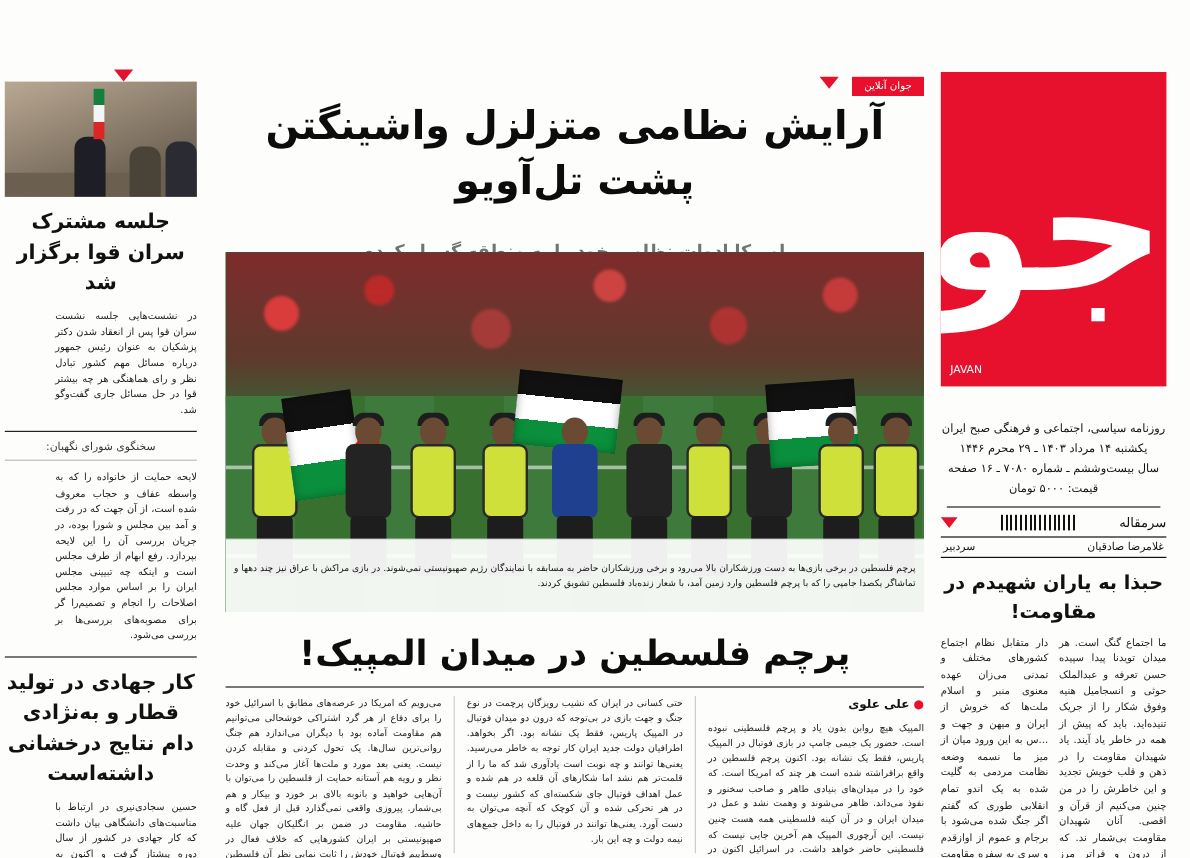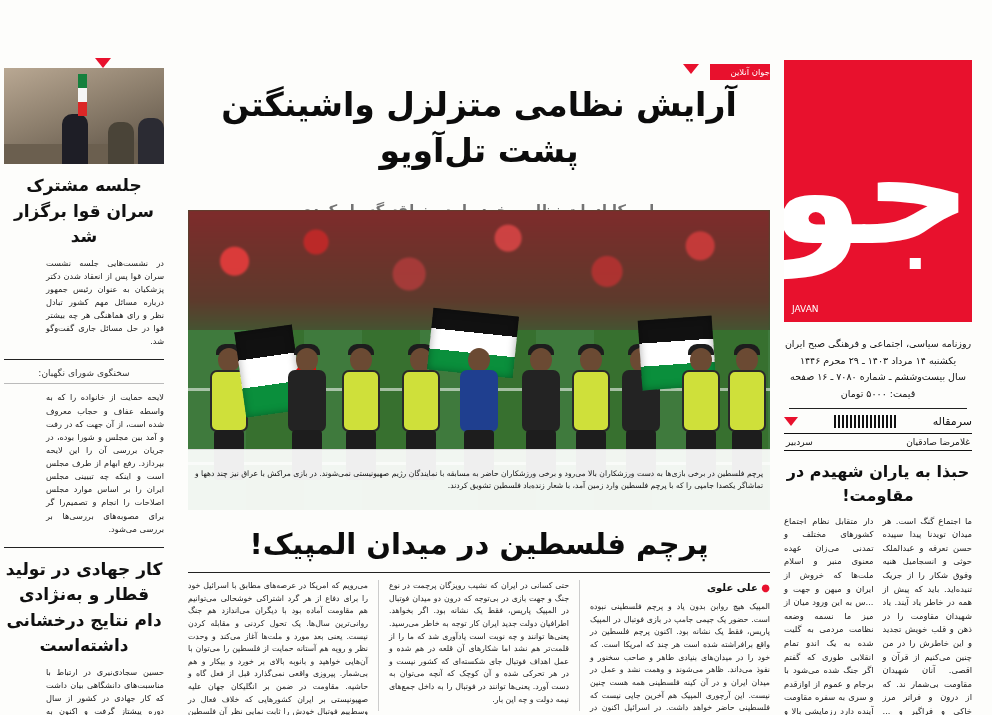--- a/index.html
+++ b/index.html
@@ -43,21 +43,21 @@
     direction: rtl;
   }
   .logo-sub {
     position: absolute;
     left: 8px; bottom: 8px;
     color: #ffffff;
     font-size: 9px;
     direction: rtl;
   }
   .masthead-meta {
-    margin-top: 14px;
+    margin-top: 28px;
     text-align: center;
     direction: rtl;
     font-size: 9.5px;
     line-height: 1.75;
     color: #111;
   }
   .masthead-meta div { white-space: nowrap; }
   .meta-rule {
     width: 178px; height: 1px;
     background: #222; margin: 5px auto 6px auto;
@@ -145,21 +145,21 @@
   }
   .side-kicker-line {
     height: 1px; background: #bbb; margin: 0 0 7px 0;
   }
 
   
   .ribbon {
     position: absolute; top: 64px; right: 222px;
     width: 60px; height: 16px;
     background: #e8112d; color: #fff;
-    font-size: 8.5px; line-height: 16px; text-align: right;
+    font-size: 8.5px; line-height: 16px; text-align: center;
     direction: rtl;
   }
   .tri-marker {
     position: absolute;
     width: 0; height: 0;
     border-top: 10px solid #e8112d;
     border-left: 8px solid transparent;
     border-right: 8px solid transparent;
   }
 

